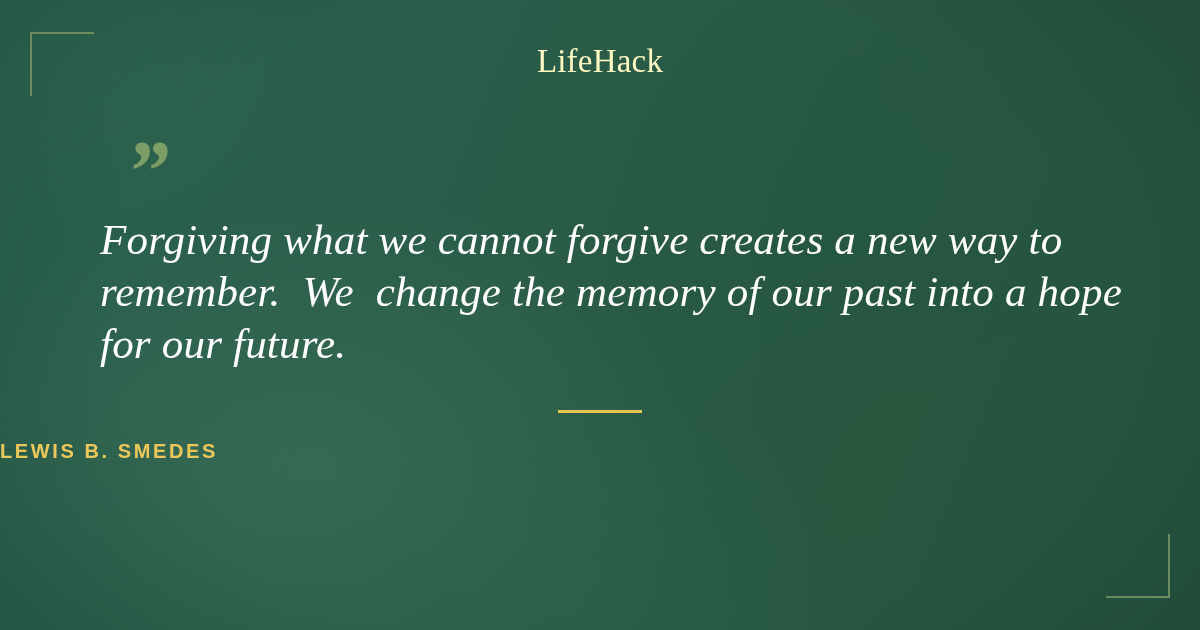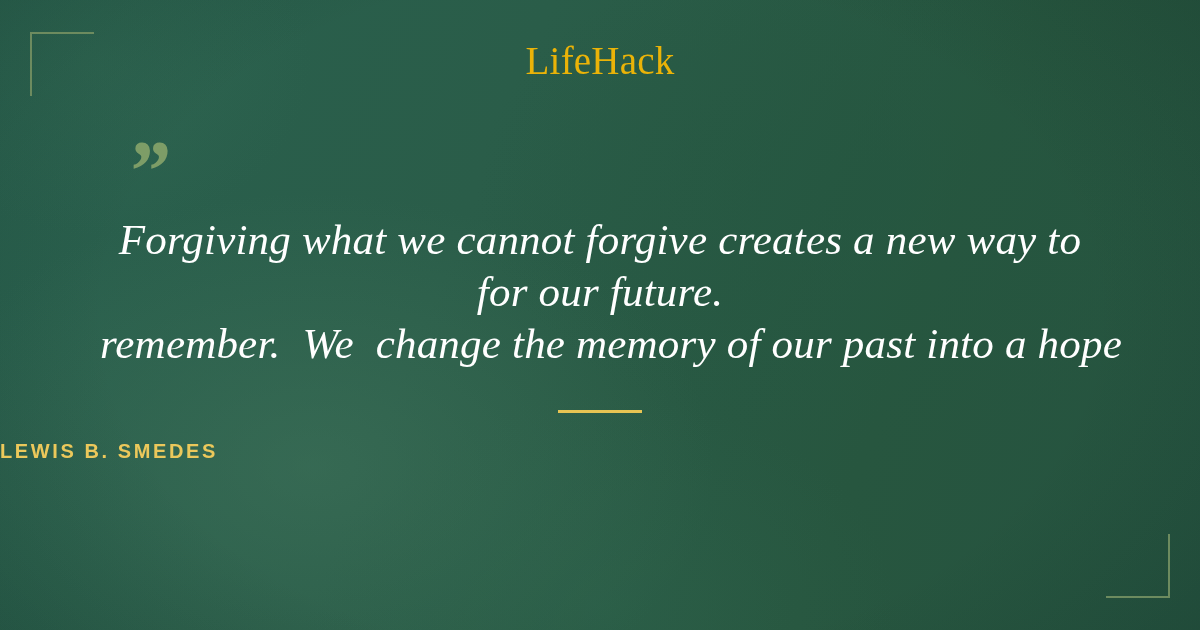--- a/index.html
+++ b/index.html
@@ -62,24 +62,24 @@
   }
 
   
   .brand {
     position: absolute;
     top: 38px;
     left: 0;
     right: 0;
     text-align: center;
     font-family: "Liberation Serif", "DejaVu Serif", serif;
-    font-size: 39px;
+    font-size: 33px;
     line-height: 46px;
     font-weight: 400;
-    color: #eab308;
+    color: #fef9c3;
     letter-spacing: 0.2px;
   }
 
   
   .quote-mark {
     position: absolute;
     top: 128px;
     left: 126px;
     font-family: "Liberation Serif", "DejaVu Serif", serif;
     font-size: 86px;
@@ -90,21 +90,21 @@
     opacity: 0.92;
     user-select: none;
   }
 
   
   .quote-block {
     position: absolute;
     top: 214px;
     left: 100px;
     width: 1000px;
-    text-align: center;
+    text-align: left;
   }
   .quote-line {
     font-family: "Liberation Serif", "DejaVu Serif", serif;
     font-style: italic;
     font-weight: 400;
     font-size: 43px;
     line-height: 52px;
     color: #ffffff;
     white-space: pre;
     letter-spacing: 0.2px;
@@ -148,21 +148,21 @@
 
   <div class="corner corner-tl"></div>
   <div class="corner corner-br"></div>
 
   <div class="brand">LifeHack</div>
 
   <div class="quote-mark">”</div>
 
   <div class="quote-block">
     <div class="quote-line">Forgiving what we cannot forgive creates a new way to</div>
+    <div class="quote-line">remember.  We  change the memory of our past into a hope</div>
     <div class="quote-line">for our future.</div>
-    <div class="quote-line">remember.  We  change the memory of our past into a hope</div>
   </div>
 
   <div class="divider"></div>
 
   <div class="attribution">LEWIS B. SMEDES</div>
 
 </div>
 
 </body></html>

